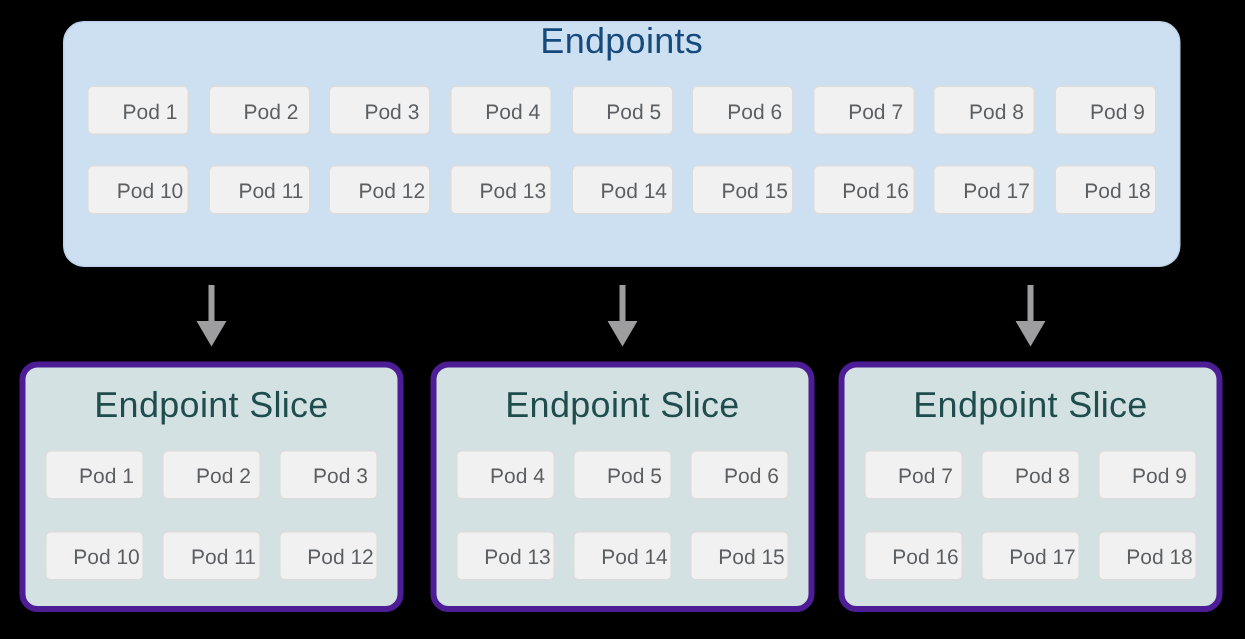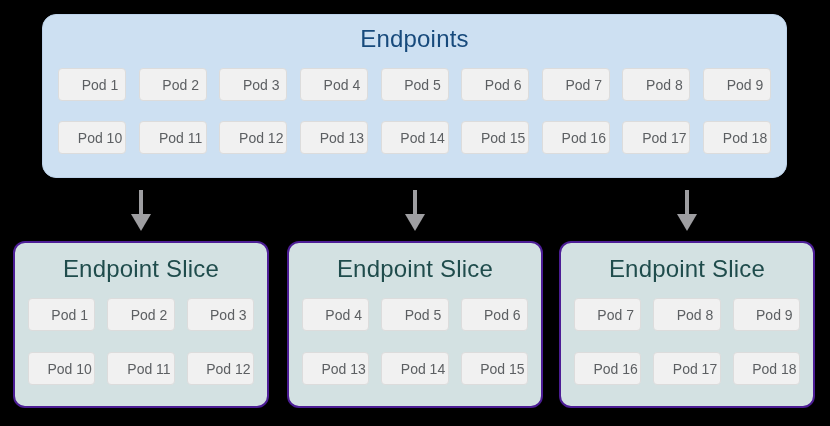--- a/index.html
+++ b/index.html
@@ -21,21 +21,20 @@
     top: 14px;
     width: 745px;
     height: 164px;
     background: #cde0f2;
     border: 1px solid #bdd3ea;
     border-radius: 14px;
     display: flex;
     flex-direction: column;
   }
   .endpoints-title {
-    margin-top: 11px;
     text-align: center;
     font-size: 24px;
     line-height: 26px;
     color: #174a7c;
     letter-spacing: 0.2px;
   }
   .endpoints-row {
     display: flex;
     justify-content: space-between;
     padding: 0 15px;
@@ -85,21 +84,21 @@
   .arrow-2 { left: 405px; }
   .arrow-3 { left: 677px; }
 
   
   .slice-box {
     position: absolute;
     top: 241px;
     width: 256px;
     height: 167px;
     background: #d3e1e2;
-    border: 2px solid #4c1d95;
+    border: 4px solid #4c1d95;
     border-radius: 12px;
     display: flex;
     flex-direction: column;
   }
   .slice-1 { left: 13px; }
   .slice-2 { left: 287px; }
   .slice-3 { left: 559px; }
 
   .slice-title {
     margin-top: 12px;

